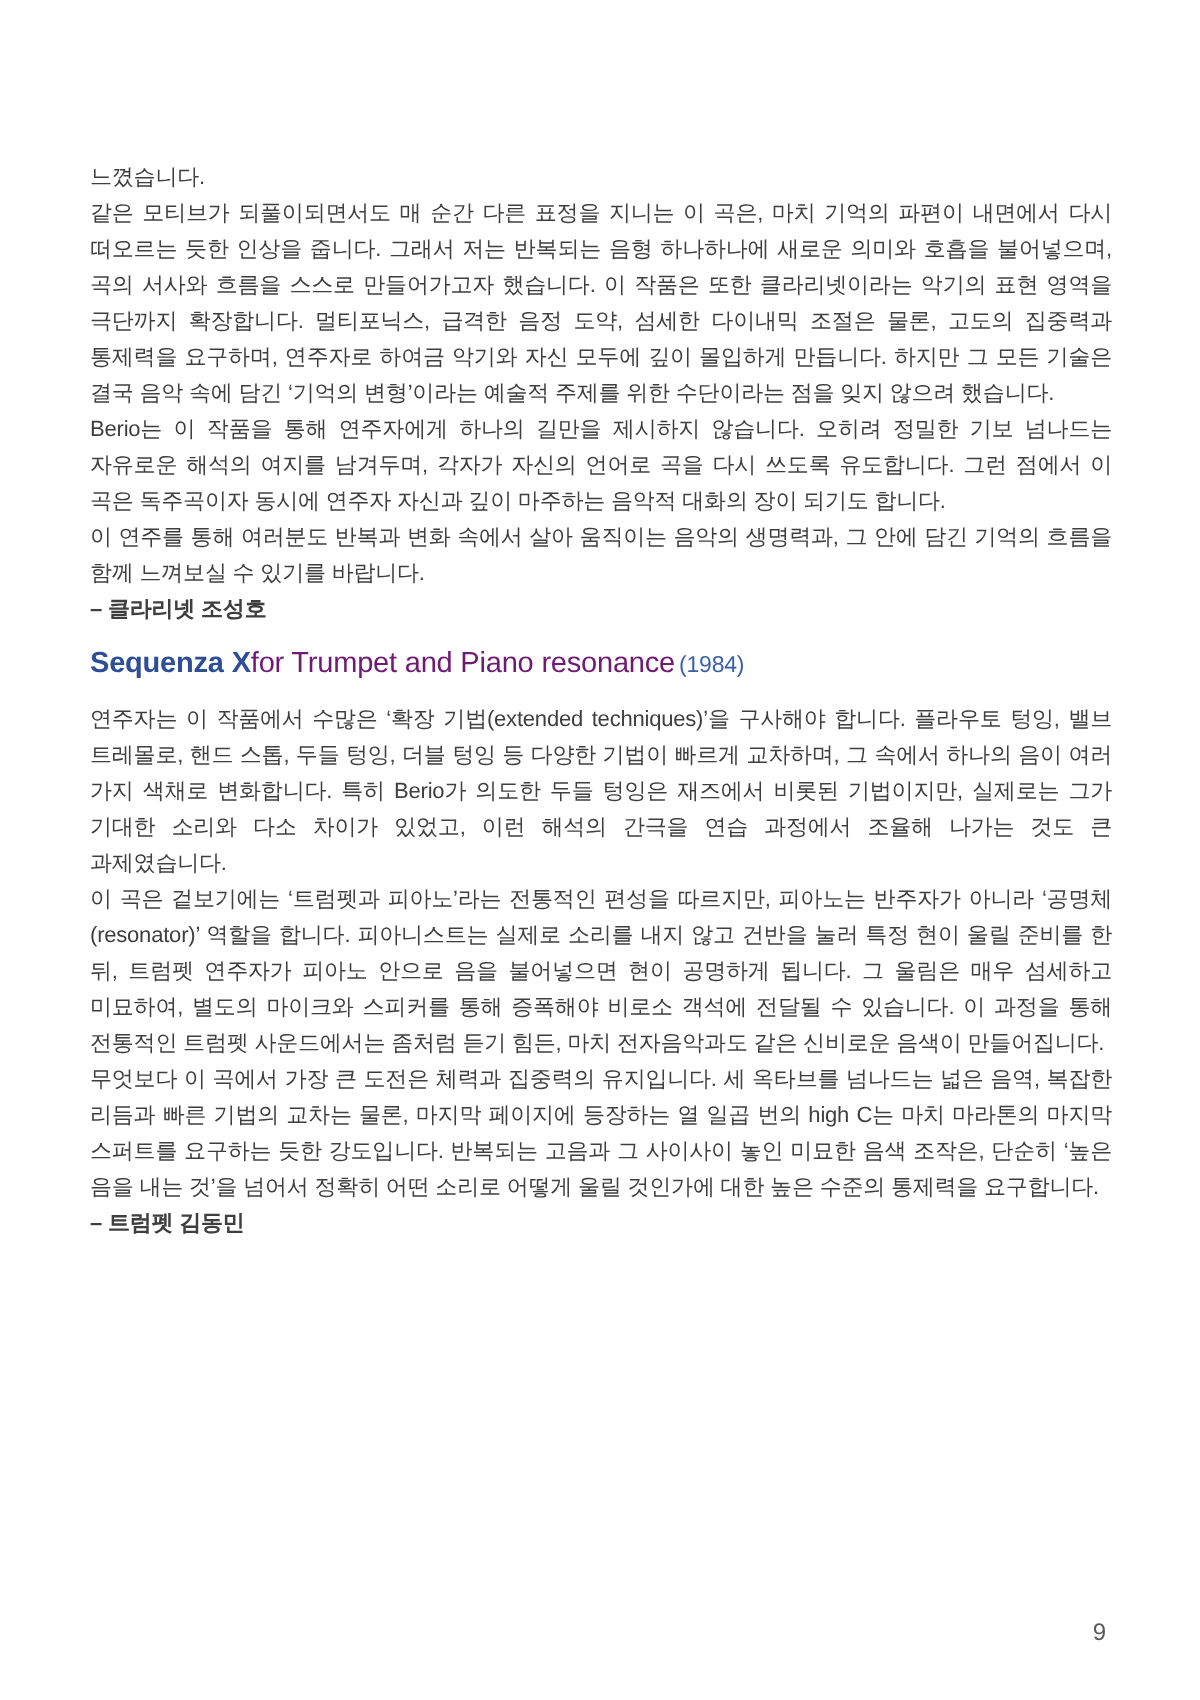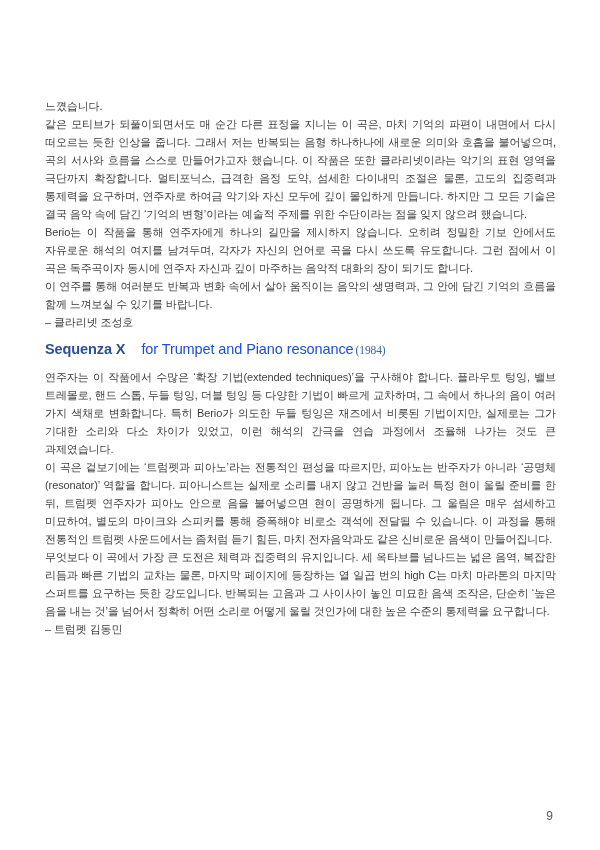--- a/index.html
+++ b/index.html
@@ -11,73 +11,73 @@
     position: relative;
     width: 600px;
     height: 850px;
     background: #ffffff;
     overflow: hidden;
     font-family: "Liberation Sans", "DejaVu Sans", sans-serif;
   }
   .content {
     position: absolute;
     left: 45px;
-    top: 97px;
+    top: 80px;
     width: 511px;
   }
   .content p {
     margin: 0;
     font-size: 11px;
     line-height: 18px;
     color: #3e3e3e;
     text-align: justify;
     word-break: keep-all;
     letter-spacing: -0.1px;
   }
   .signature {
     text-align: left;
+    font-weight: bold;
   }
   .work-heading {
     margin: 9px 0 9px 0;
     font-size: 14.5px;
     line-height: 18px;
     font-weight: 700;
     color: #2e4e97;
     letter-spacing: -0.1px;
   }
   .work-subtitle {
     font-weight: 400;
-    color: #1d4ed8;
-    margin-left: 16px;
+    color: #701a75;
+    margin-left: 0;
   }
   .work-year {
     font-weight: 400;
     color: #3a60a8;
     font-size: 11.5px;
     margin-left: 2px;
-    font-family: Liberation Serif, serif;
   }
   .page-number {
     position: absolute;
     right: 47px;
     bottom: 27px;
     font-size: 12px;
     color: #595959;
   }
 </style>
 </head>
 <body>
 
 <div class="page">
   <div class="content">
 
     <section>
       <p>느꼈습니다.</p>
       <p>같은 모티브가 되풀이되면서도 매 순간 다른 표정을 지니는 이 곡은, 마치 기억의 파편이 내면에서 다시 떠오르는 듯한 인상을 줍니다. 그래서 저는 반복되는 음형 하나하나에 새로운 의미와 호흡을 불어넣으며, 곡의 서사와 흐름을 스스로 만들어가고자 했습니다. 이 작품은 또한 클라리넷이라는 악기의 표현 영역을 극단까지 확장합니다. 멀티포닉스, 급격한 음정 도약, 섬세한 다이내믹 조절은 물론, 고도의 집중력과 통제력을 요구하며, 연주자로 하여금 악기와 자신 모두에 깊이 몰입하게 만듭니다. 하지만 그 모든 기술은 결국 음악 속에 담긴 ‘기억의 변형’이라는 예술적 주제를 위한 수단이라는 점을 잊지 않으려 했습니다.</p>
-      <p>Berio는 이 작품을 통해 연주자에게 하나의 길만을 제시하지 않습니다. 오히려 정밀한 기보 안에서도 자유로운 해석의 여지를 남겨두며, 각자가 자신의 언어로 곡을 다시 쓰도록 유도합니다. 그런 점에서 이 곡은 독주곡이자 동시에 연주자 자신과 깊이 마주하는 음악적 대화의 장이 되기도 합니다.</p>
+      <p>Berio는 이 작품을 통해 연주자에게 하나의 길만을 제시하지 않습니다. 오히려 정밀한 기보 넘나드는 자유로운 해석의 여지를 남겨두며, 각자가 자신의 언어로 곡을 다시 쓰도록 유도합니다. 그런 점에서 이 곡은 독주곡이자 동시에 연주자 자신과 깊이 마주하는 음악적 대화의 장이 되기도 합니다.</p>
       <p>이 연주를 통해 여러분도 반복과 변화 속에서 살아 움직이는 음악의 생명력과, 그 안에 담긴 기억의 흐름을 함께 느껴보실 수 있기를 바랍니다.</p>
       <p class="signature">– 클라리넷 조성호</p>
     </section>
 
     <h2 class="work-heading">
       <span>Sequenza X</span><span class="work-subtitle">for Trumpet and Piano resonance</span><span class="work-year">(1984)</span>
     </h2>
 
     <section>
       <p>연주자는 이 작품에서 수많은 ‘확장 기법(extended techniques)’을 구사해야 합니다. 플라우토 텅잉, 밸브 트레몰로, 핸드 스톱, 두들 텅잉, 더블 텅잉 등 다양한 기법이 빠르게 교차하며, 그 속에서 하나의 음이 여러 가지 색채로 변화합니다. 특히 Berio가 의도한 두들 텅잉은 재즈에서 비롯된 기법이지만, 실제로는 그가 기대한 소리와 다소 차이가 있었고, 이런 해석의 간극을 연습 과정에서 조율해 나가는 것도 큰 과제였습니다.</p>

